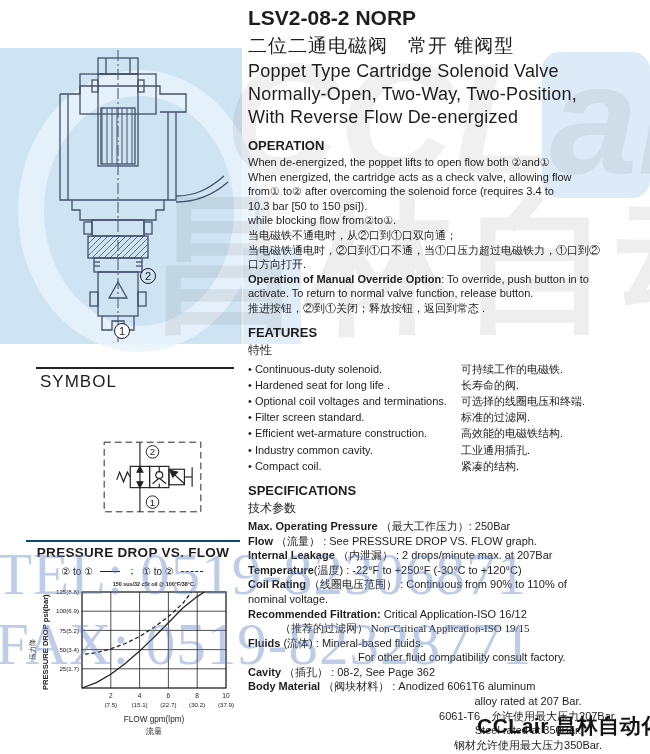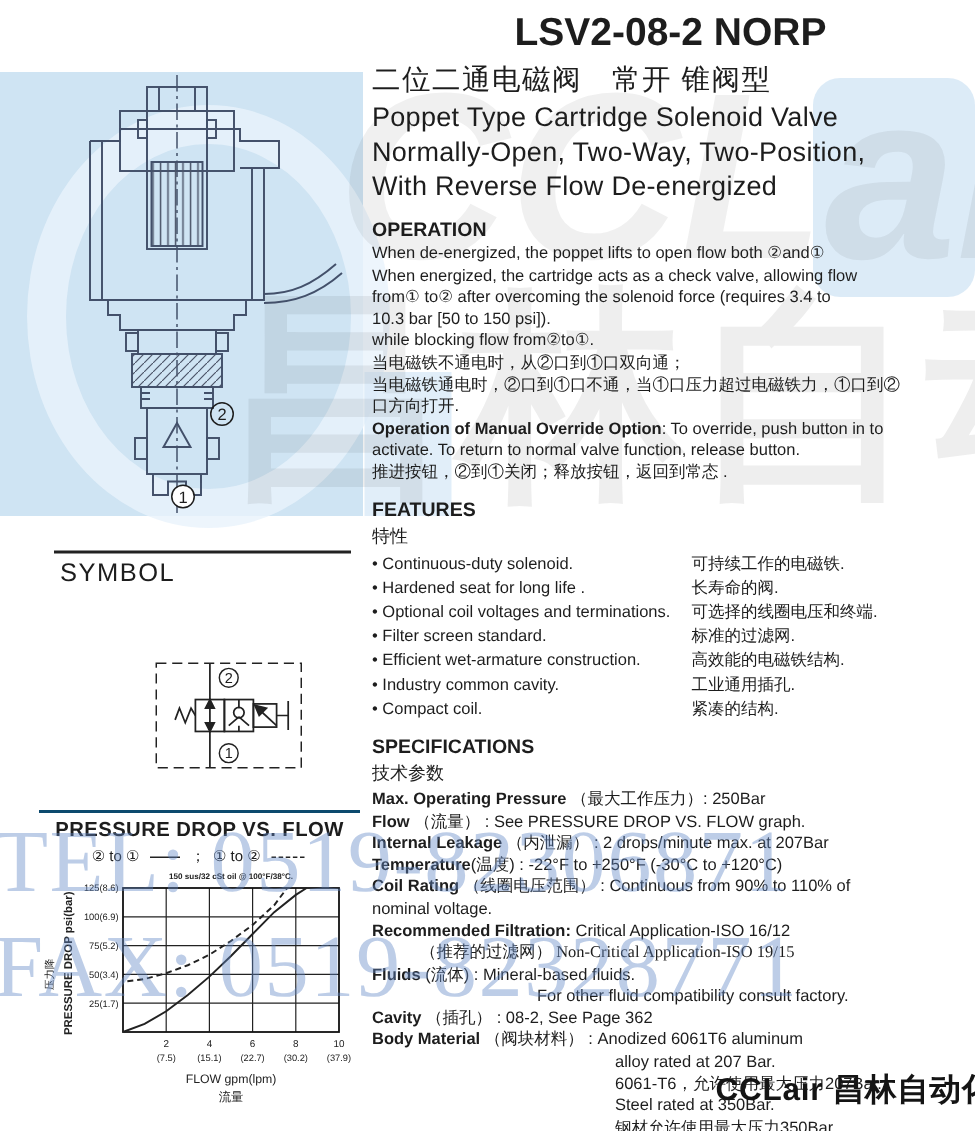--- a/index.html
+++ b/index.html
@@ -16,30 +16,30 @@
   .wm-grey-script{left:225px;top:28px;font-size:158px;font-style:italic;font-weight:bold;
         color:rgba(40,40,40,0.07);white-space:nowrap;z-index:0;}
   .wm-grey-cn{left:150px;top:165px;font-size:150px;font-weight:bold;
         color:rgba(40,40,40,0.08);white-space:nowrap;z-index:0;letter-spacing:6px;}
   .wm-tel{left:-4px;top:540px;font-family:"Liberation Serif",serif;font-size:59px;
         color:rgba(98,136,198,0.42);white-space:nowrap;z-index:3;letter-spacing:1px;}
   .wm-fax{left:-4px;top:610px;font-family:"Liberation Serif",serif;font-size:59px;
         color:rgba(98,136,198,0.42);white-space:nowrap;z-index:3;letter-spacing:1px;}
   
   .right-col{position:absolute;left:248px;top:6px;width:398px;z-index:2;}
-  .model-title{font-size:26px;font-weight:bold;margin:0;text-align:center;}
+  .model-title{font-size:21px;font-weight:bold;margin:0;}
   .title-zh{font-size:19px;margin:3px 0 1px;letter-spacing:1px;}
   .title-en{font-size:18px;line-height:23px;letter-spacing:.2px;}
   .sec-heading{font-size:13px;font-weight:bold;margin:9px 0 2px;}
   .sec-heading-zh{font-size:12px;margin:0 0 2px;}
   .body-line{font-size:11px;line-height:14.6px;}
   .b{font-weight:bold;margin-top:45px;}
   .i1{padding-left:32px;font-family:Liberation Serif, serif;}
   .i2{padding-left:110px;}
-  .i3{padding-left:162px;}
+  .i3{padding-left:162px;text-align:center;}
   .feat-row{display:flex;font-size:11px;line-height:16.2px;}
   .feat-en{width:213px;}
   .feat-zh{flex:1;}
   
   .drawing-wrap{position:absolute;left:6px;top:50px;width:234px;height:294px;z-index:1;}
   .symbol-rule{position:absolute;left:36px;top:367px;width:198px;border-top:2px solid #222;z-index:1;}
   .symbol-heading{position:absolute;left:40px;top:372px;font-size:17px;letter-spacing:1px;z-index:1;}
   .symbol-wrap{position:absolute;left:80px;top:428px;width:145px;height:98px;z-index:1;}
   .chart-block{position:absolute;left:26px;top:540px;width:214px;z-index:2;}
   .chart-title{border-top:2px solid #0c4a6e;padding-top:3px;text-align:center;

